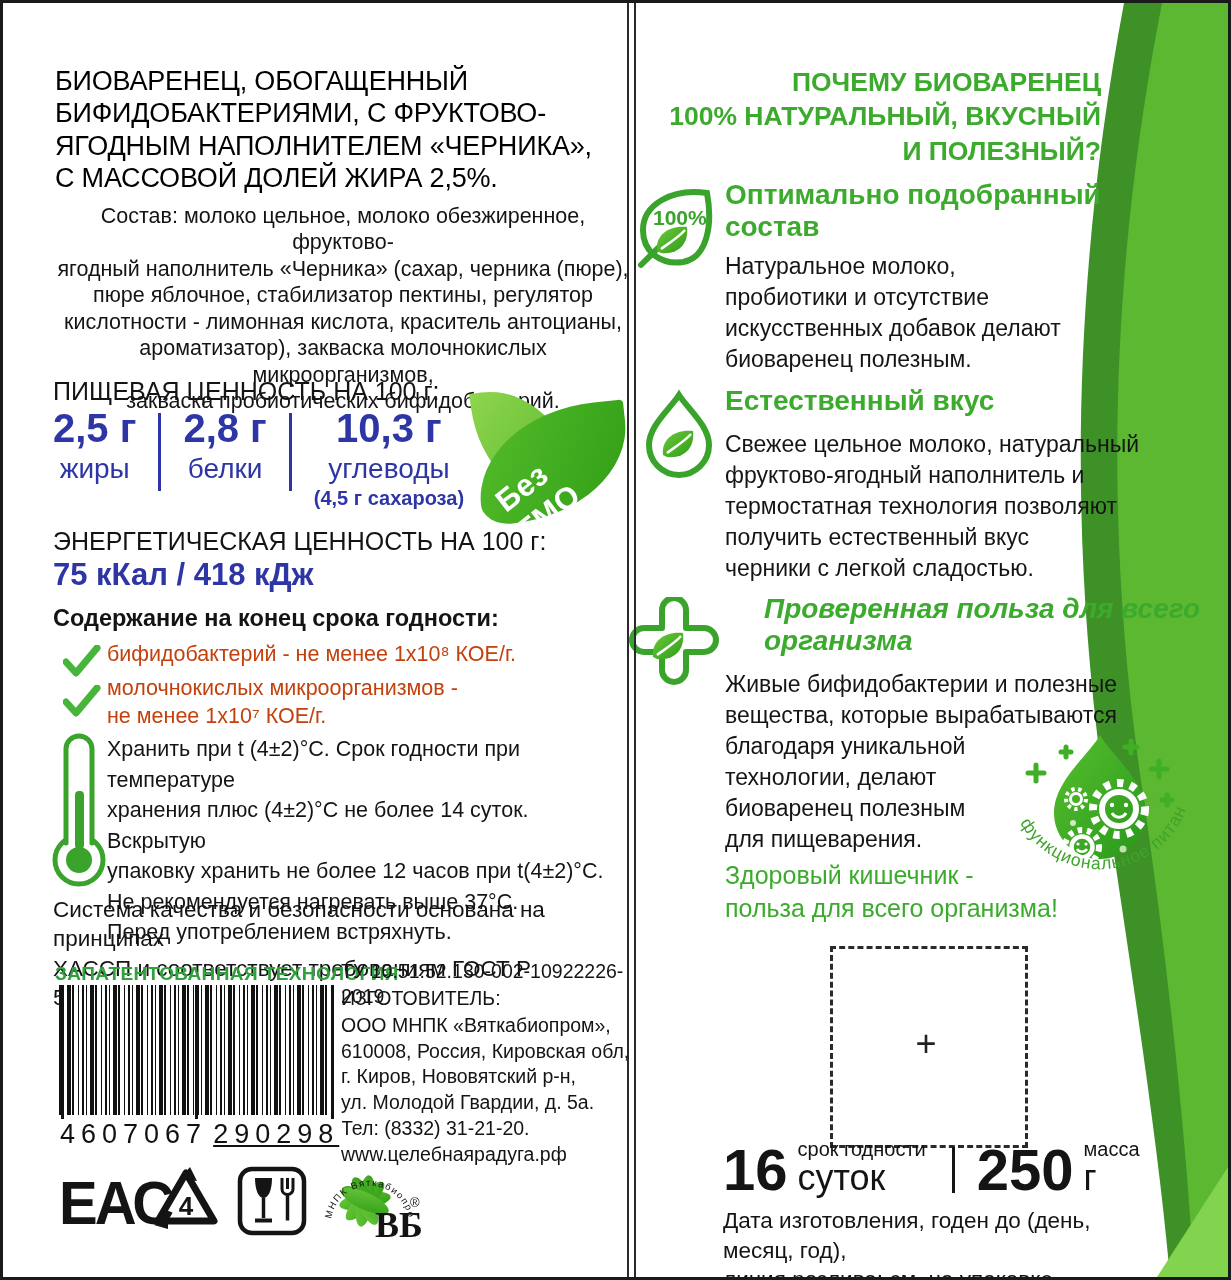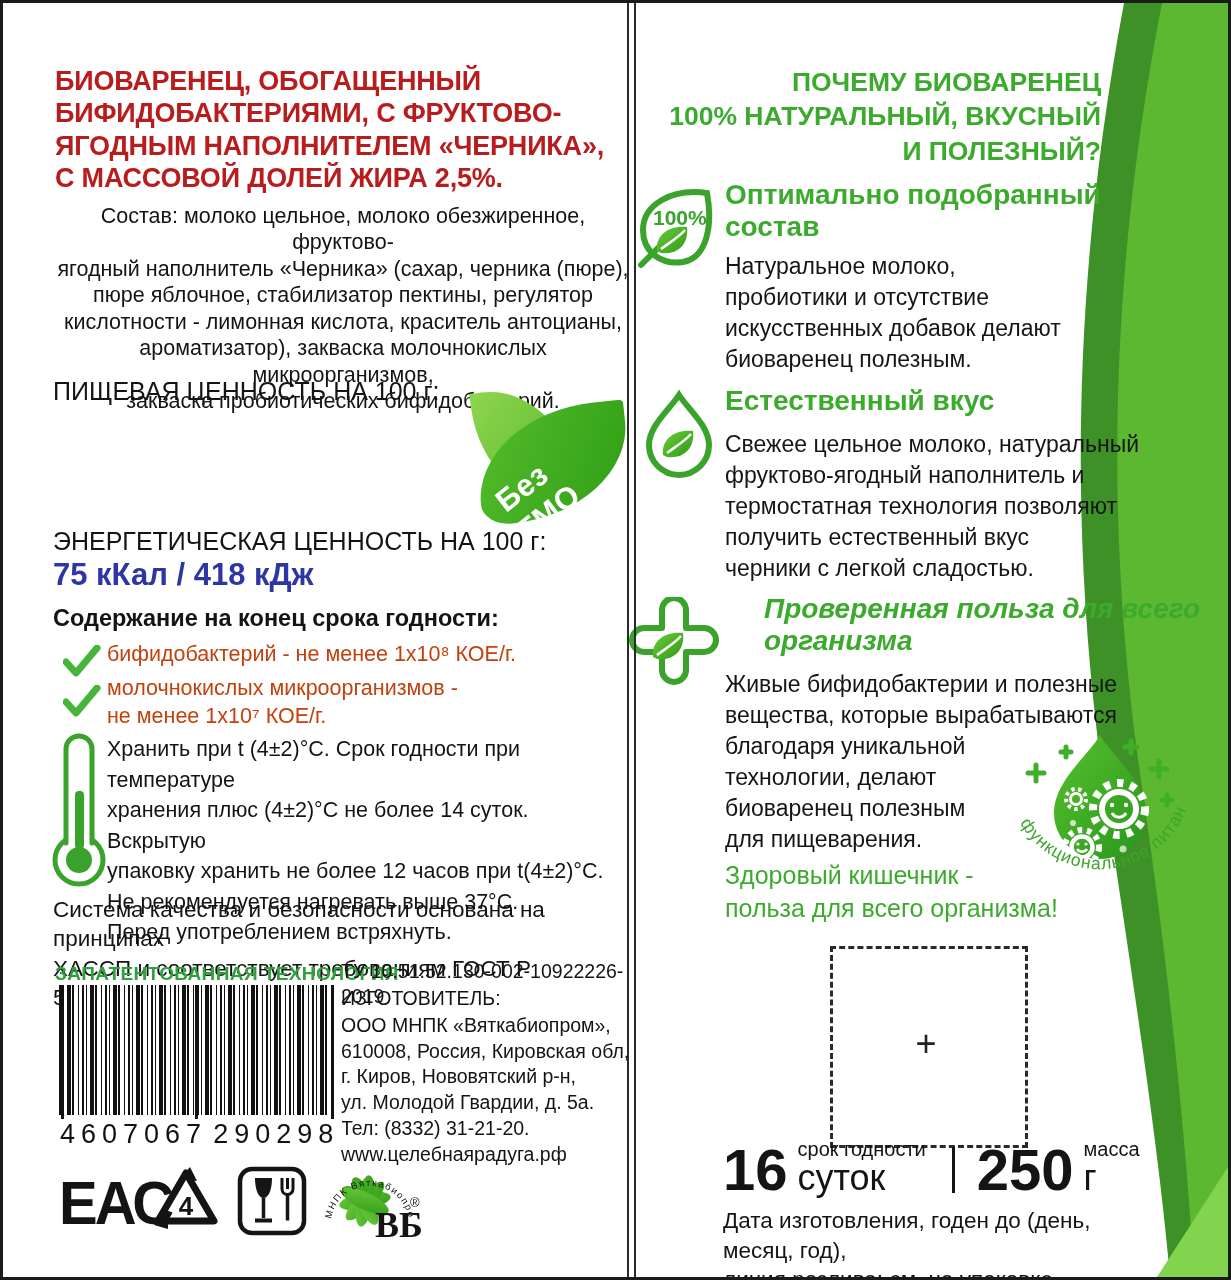--- a/index.html
+++ b/index.html
@@ -6,22 +6,22 @@
   .page{position:relative;width:1231px;height:1280px;background:#fff;
         box-sizing:border-box;border:3px solid #1a1a1a;overflow:hidden;
         font-family:"Liberation Sans","DejaVu Sans",sans-serif;color:#161616;}
   .abs{position:absolute;}
   .pre{white-space:pre-line;}
   .z1{z-index:2;}
   
   .divider{position:absolute;left:624px;top:0;bottom:0;width:5px;
            border-left:2px solid #2a2a2a;border-right:2px solid #2a2a2a;z-index:3;}
   
-  .l-title{left:52px;top:62px;width:565px;font-size:27px;font-weight:bold;
-           color:#b91c1c;line-height:1.20;letter-spacing:-.2px;}
+  .l-title{left:52px;top:62px;width:565px;font-size:27px;font-weight:normal;
+           color:#000000;line-height:1.20;letter-spacing:-.2px;}
   .l-comp{left:50px;top:200px;width:580px;font-size:21.5px;line-height:1.23;color:#141414;text-align:center;}
   .nut-head{left:50px;top:374px;font-size:25px;color:#141414;}
   .nut-row{left:50px;top:404px;display:flex;align-items:flex-start;}
   .nut-col{text-align:center;}
   .nut-val{font-size:40px;font-weight:bold;color:#2d36a4;line-height:1.05;}
   .nut-lab{font-size:28px;color:#2d36a4;margin-top:4px;}
   .nut-note{font-size:20px;font-weight:bold;color:#2d36a4;margin-top:2px;}
   .nut-div{width:3px;height:78px;background:#2d36a4;margin:6px 22px 0 22px;}
   .en-head{left:50px;top:524px;font-size:25px;color:#141414;}
   .en-val{left:50px;top:554px;font-size:31px;font-weight:bold;color:#2d36a4;}
@@ -34,21 +34,21 @@
   .mfr-head{left:338px;top:984px;font-size:19.5px;color:#141414;}
   .mfr{left:338px;top:1010px;width:295px;font-size:19.5px;line-height:1.32;color:#141414;}
   
   .bars{left:56px;top:982px;width:276px;height:130px;
         background:repeating-linear-gradient(90deg,#111 0 2px,#fff 2px 4px,#111 4px 5px,#fff 5px 8px,#111 8px 12px,#fff 12px 13px,#111 13px 15px,#fff 15px 19px,#111 19px 20px,#fff 20px 23px);}
   .guard{position:absolute;top:982px;width:3px;height:160px;background:#111;}
   .bc-digits{left:54px;top:1116px;width:284px;display:flex;font-size:27px;color:#111;}
   .bc-digits span{background:#fff;padding:0 3px;z-index:2;}
   .bc-d1{width:22px;}
   .bc-d2{flex:1;text-align:center;letter-spacing:6px;}
-  .bc-d3{flex:1;text-align:right;letter-spacing:6px;}
+  .bc-d3{flex:1;text-align:right;letter-spacing:6px;text-decoration:underline;}
   .eac{left:56px;top:1166px;font-size:58px;font-weight:900;letter-spacing:-3px;color:#141414;transform:scaleY(1.05);}
   
   .r-head{left:660px;top:62px;width:438px;text-align:right;font-size:26.5px;
           font-weight:bold;color:#3cab2d;line-height:1.3;}
   .sec-title{font-size:28px;font-weight:bold;color:#3cab2d;line-height:1.16;}
   .sec-body{font-size:23px;line-height:1.35;color:#151515;}
   .highlight{font-size:25px;color:#3cab2d;line-height:1.32;}
   .dashed-box{left:827px;top:943px;width:192px;height:196px;border:3px dashed #2a2a2a;}
   .plus-center{left:827px;top:943px;width:192px;height:196px;display:flex;
                align-items:center;justify-content:center;font-size:36px;color:#222;}
@@ -80,20 +80,37 @@
 ЯГОДНЫМ НАПОЛНИТЕЛЕМ «ЧЕРНИКА»,
 С МАССОВОЙ ДОЛЕЙ ЖИРА 2,5%.</div>
   <div class="abs l-comp pre z1">Состав: молоко цельное, молоко обезжиренное, фруктово-
 ягодный наполнитель «Черника» (сахар, черника (пюре),
 пюре яблочное, стабилизатор пектины, регулятор
 кислотности - лимонная кислота, краситель антоцианы,
 ароматизатор), закваска молочнокислых  микроорганизмов,
 закваска пробиотических бифидобактерий.</div>
 
   <div class="abs nut-head z1">ПИЩЕВАЯ ЦЕННОСТЬ НА 100 г:</div>
+  <div class="abs nut-row z1">
+    <div class="nut-col">
+      <div class="nut-val">2,5 г</div>
+      <div class="nut-lab">жиры</div>
+    </div>
+    <div class="nut-div"></div>
+    <div class="nut-col">
+      <div class="nut-val">2,8 г</div>
+      <div class="nut-lab">белки</div>
+    </div>
+    <div class="nut-div"></div>
+    <div class="nut-col">
+      <div class="nut-val">10,3 г</div>
+      <div class="nut-lab">углеводы</div>
+      <div class="nut-note">(4,5 г сахароза)</div>
+    </div>
+  </div>
 
   <div class="abs z1" style="left:466px;top:382px;width:160px;height:145px;">
     <div style="position:absolute;left:8px;top:2px;width:96px;height:120px;background:linear-gradient(135deg,#8ed64e,#56b52c);border-radius:0 100% 14% 100%;transform:rotate(-8deg);"></div>
     <div style="position:absolute;left:8px;top:22px;width:152px;height:112px;background:linear-gradient(115deg,#55bd2c,#2f9d15);border-radius:100% 4% 100% 24%;transform:rotate(-6deg);"></div>
     <span class="gmo-text">Без ГМО</span>
   </div>
 
   <div class="abs en-head z1">ЭНЕРГЕТИЧЕСКАЯ ЦЕННОСТЬ НА 100 г:</div>
   <div class="abs en-val z1">75 кКал / 418 кДж</div>
 

